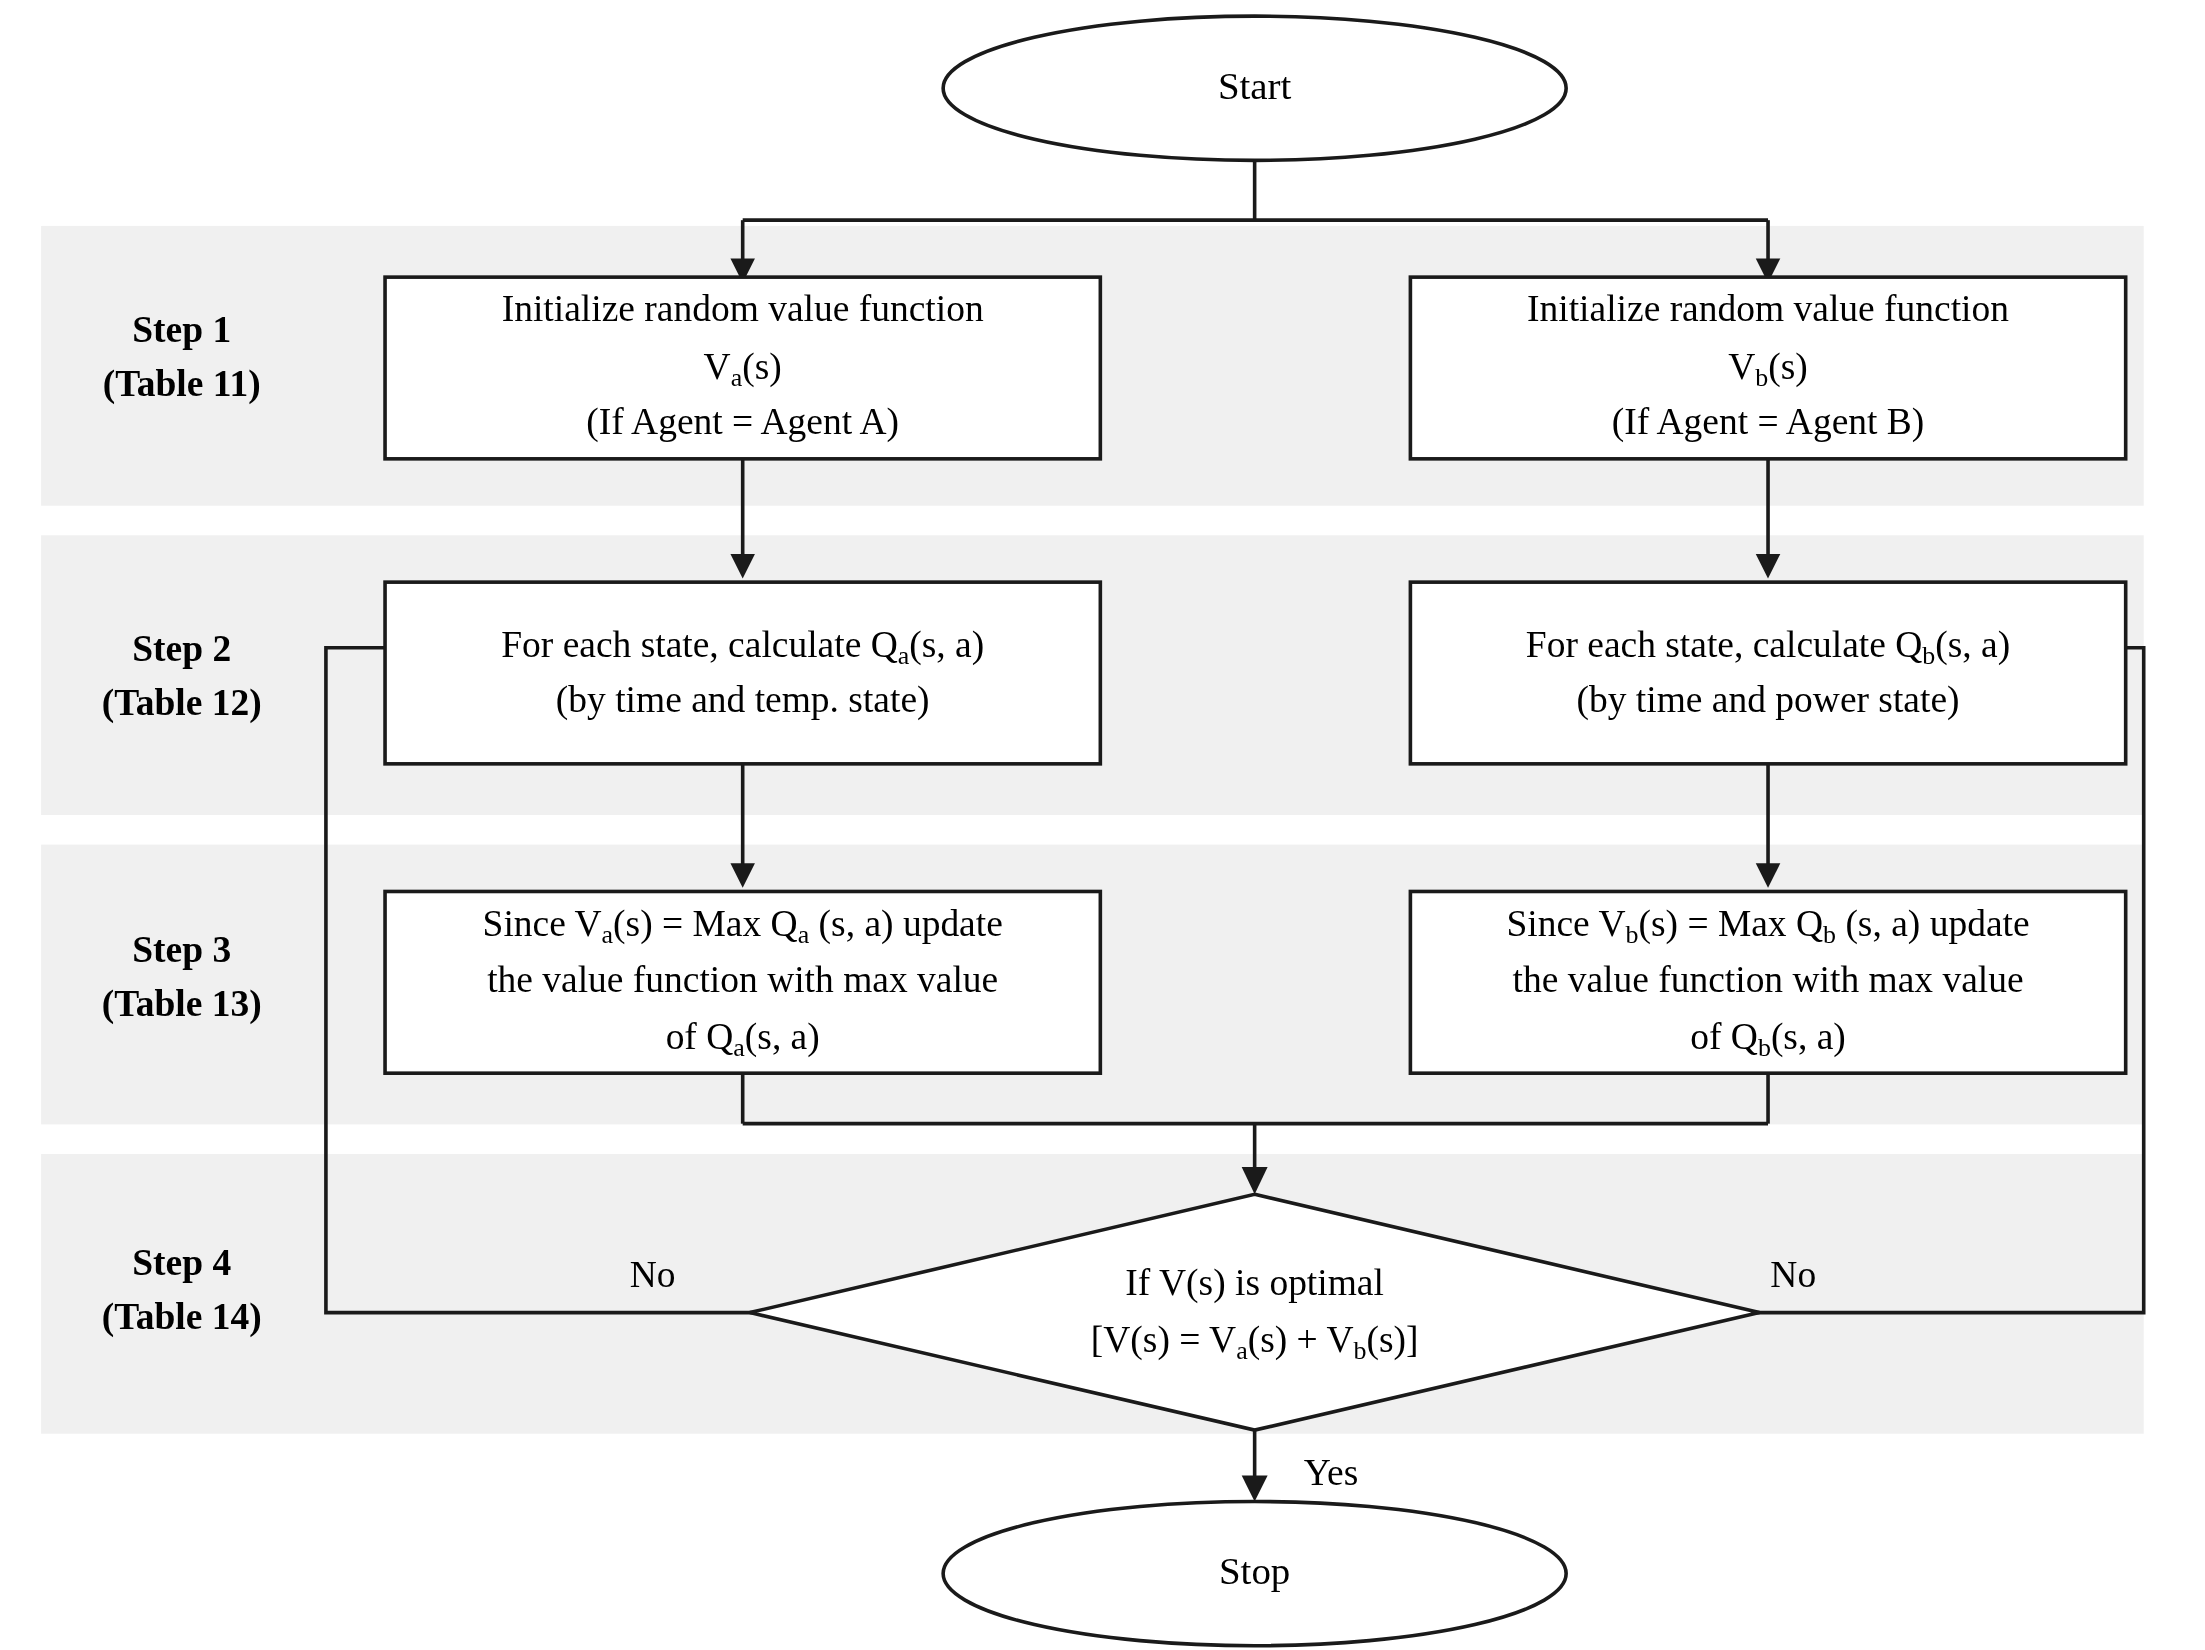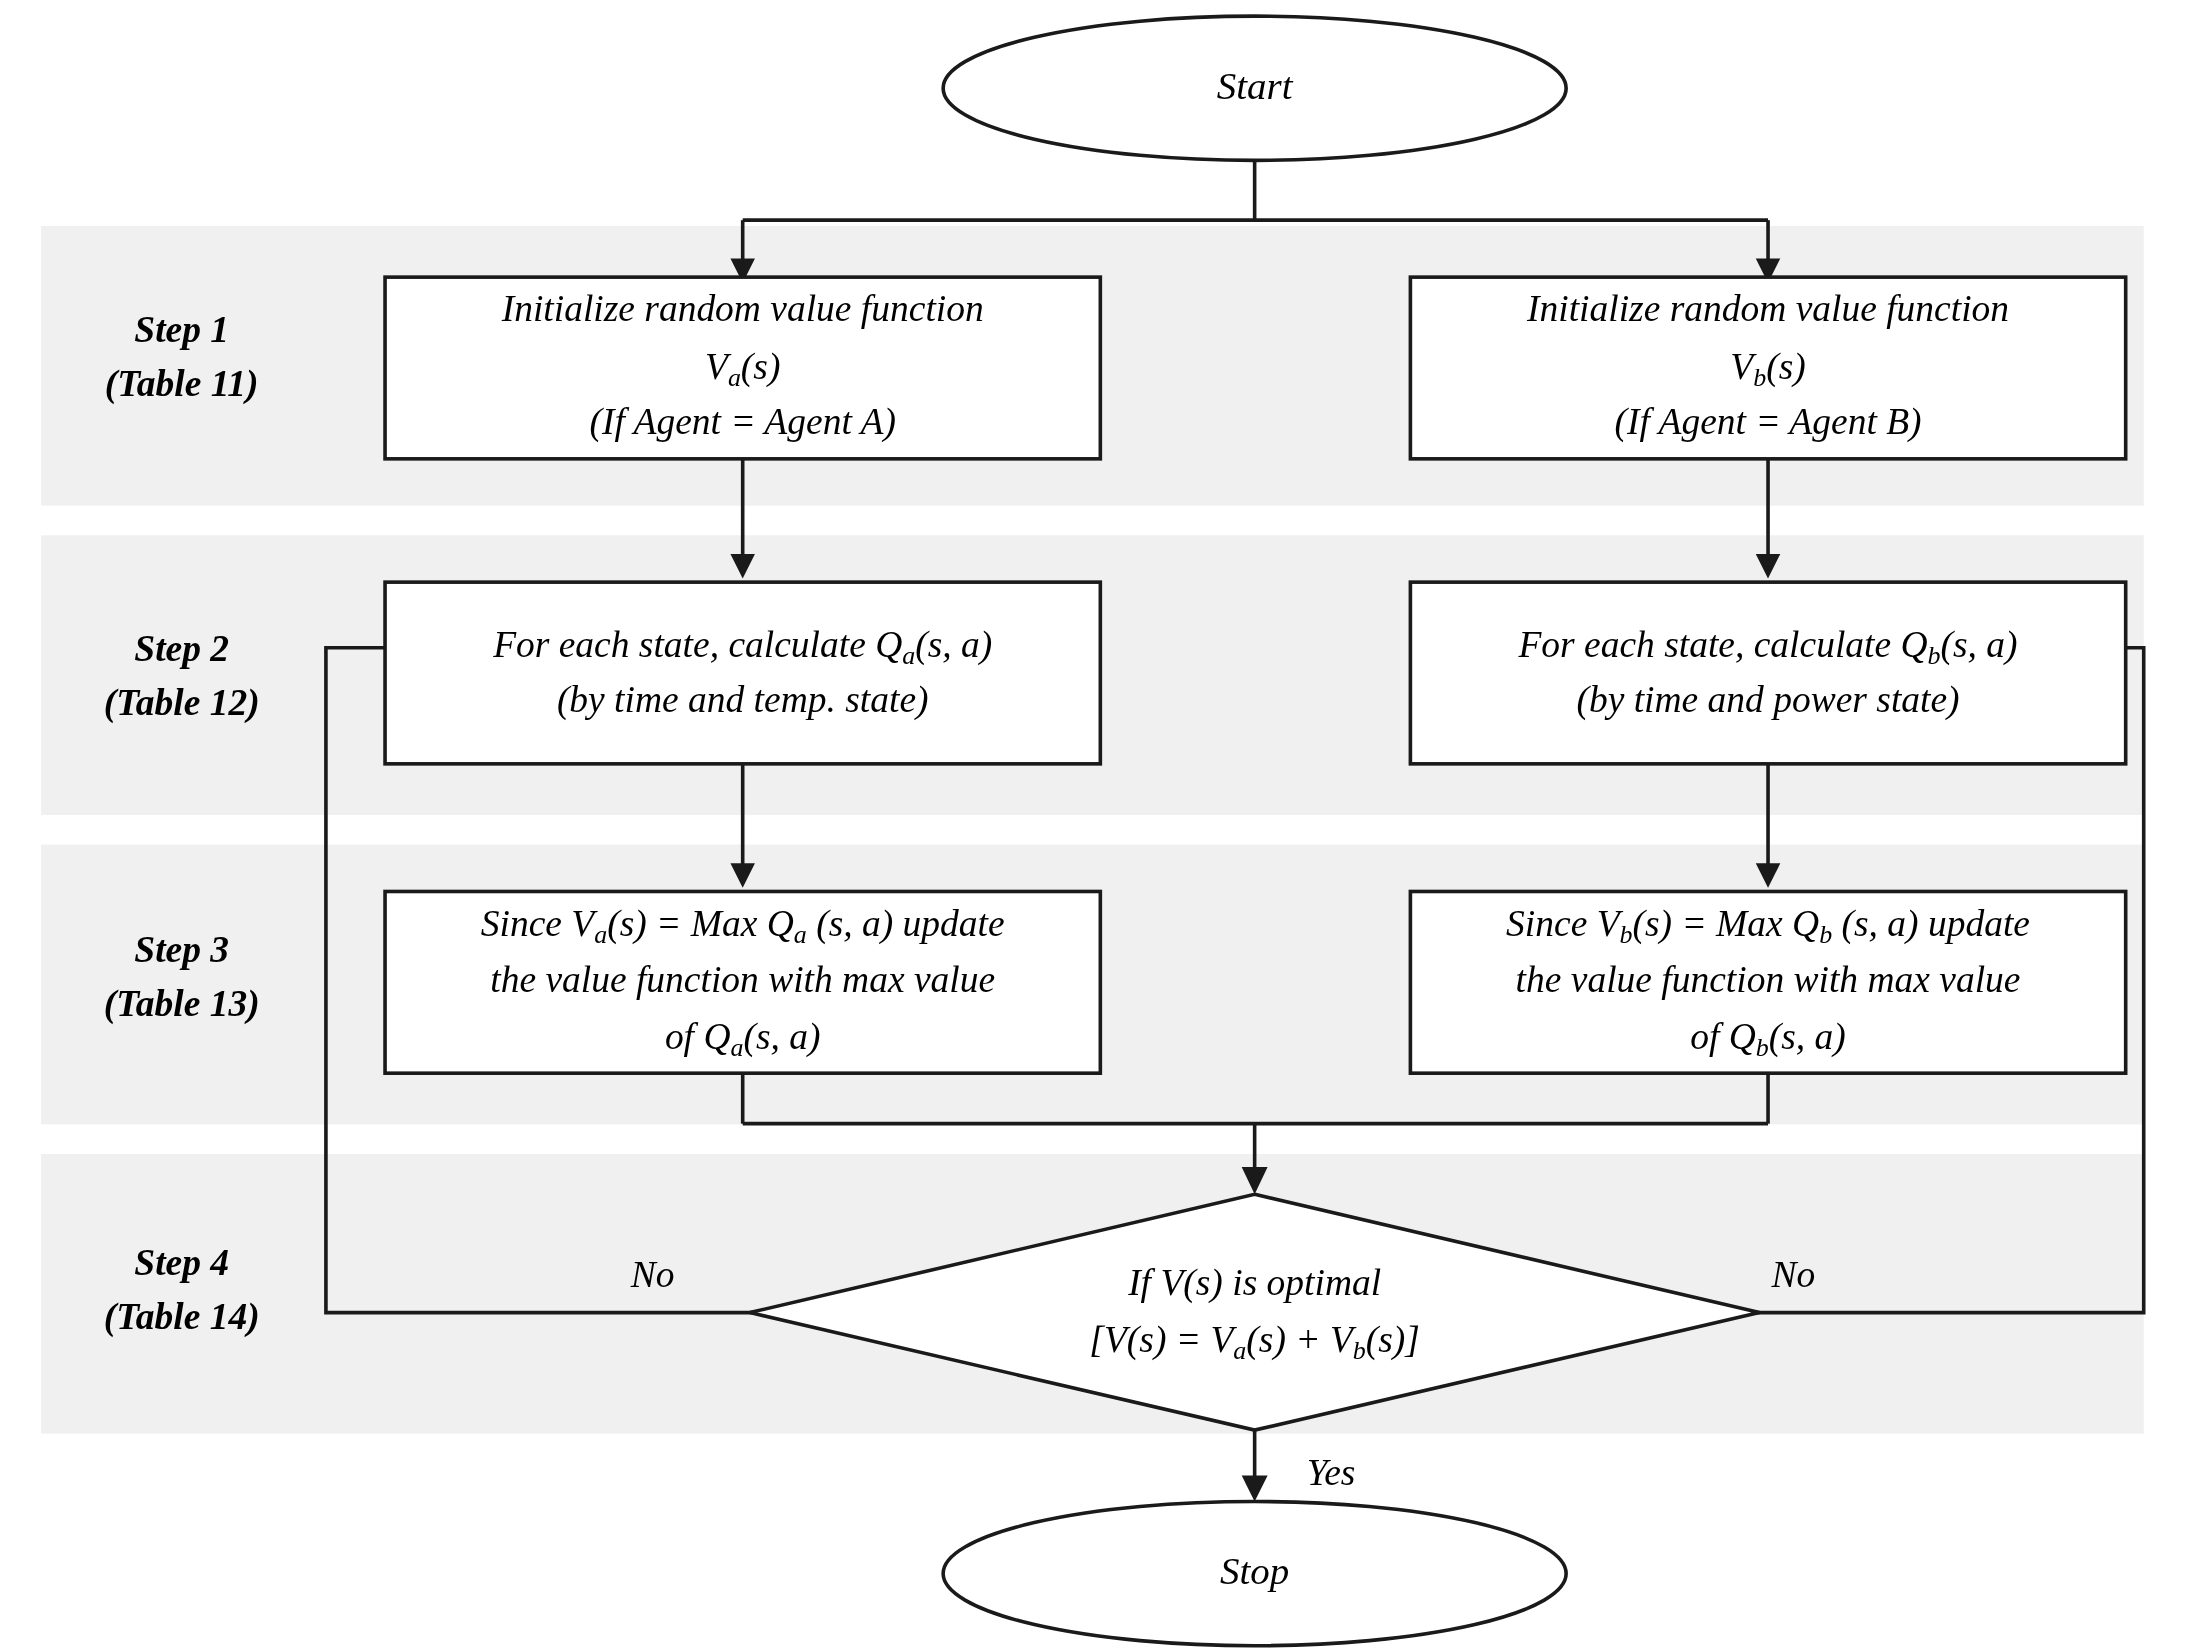--- a/index.html
+++ b/index.html
@@ -10,21 +10,20 @@
   }
   body {
     font-family: "Liberation Serif", "DejaVu Serif", serif;
   }
   #stage {
     position: relative;
     width: 2205px;
     height: 1651px;
     background: #ffffff;
     overflow: hidden;
-    font-style: italic;
   }
   #chart-svg {
     position: absolute;
     inset: 0;
     width: 2205px;
     height: 1651px;
     display: block;
   }
   
   .band {

